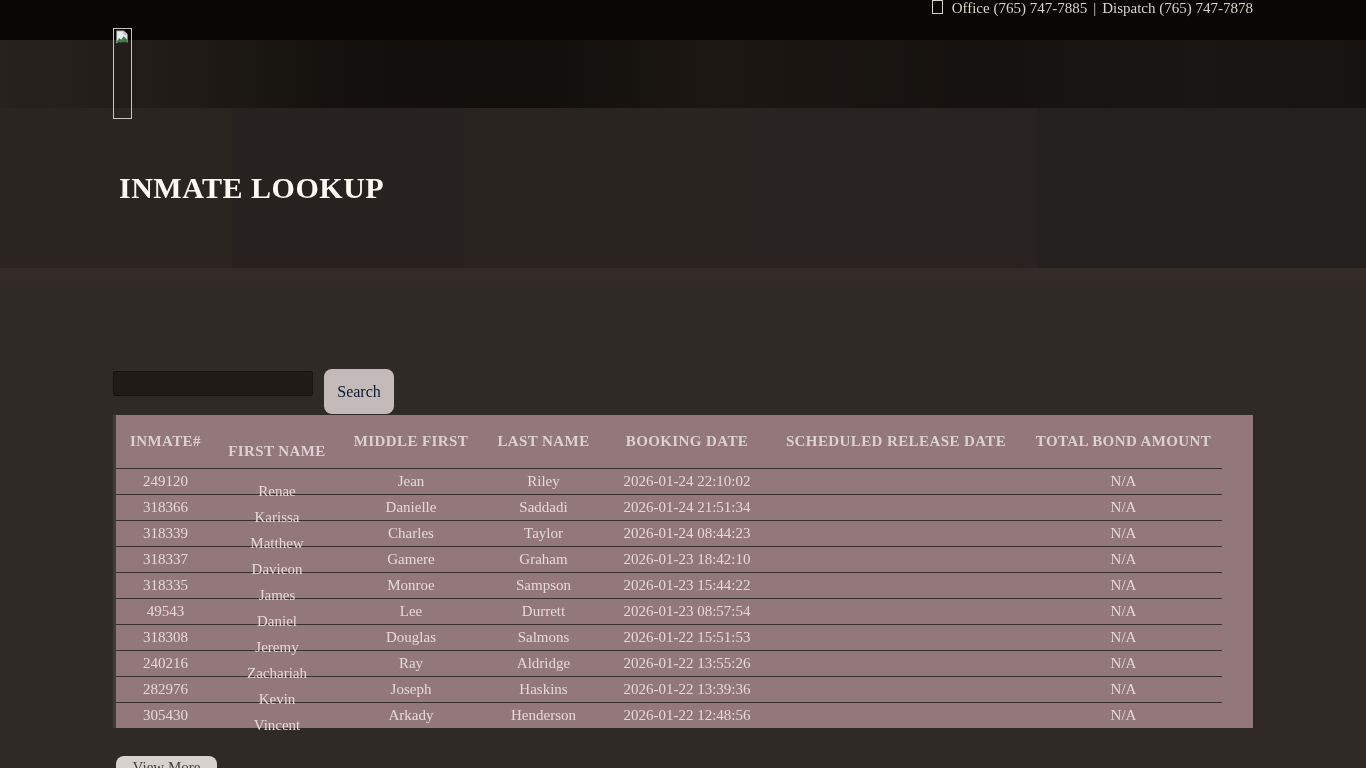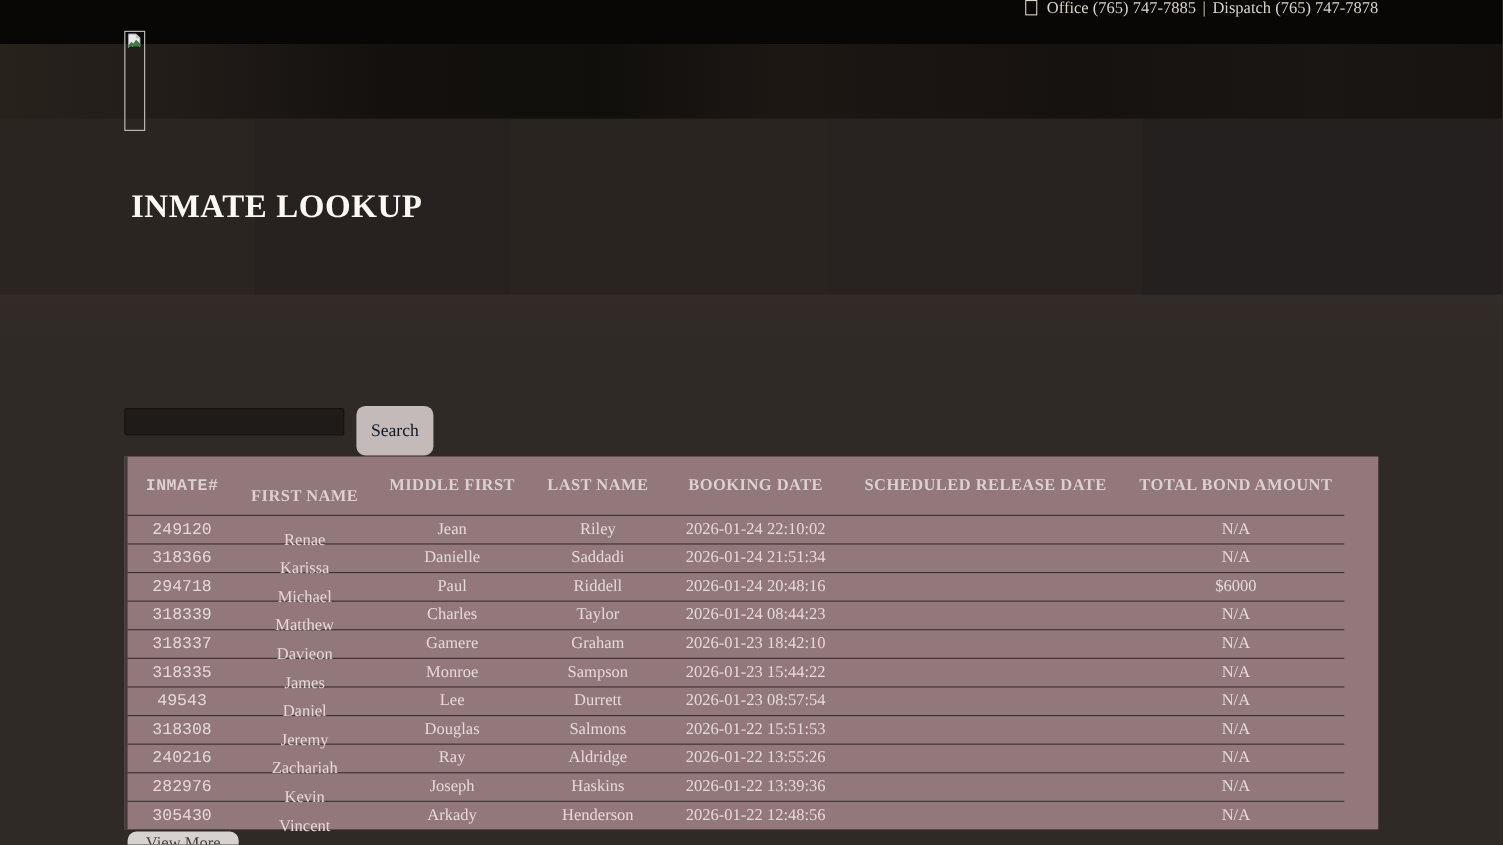--- a/index.html
+++ b/index.html
@@ -69,21 +69,21 @@
     text-align: center;
   }
   .trow {
     display: flex; height: 26px; align-items: center;
     margin-right: 31px; border-top: 1px solid #3a2f2f; cursor: pointer;
   }
   .cell {
     flex: 0 0 auto; text-align: center; color: #e6d9da; font-size: 15px;
     overflow: hidden; white-space: nowrap;
   }
-  .c0 { width: 99px; font-family: Liberation Mono, monospace; }
+  .c0 { width: 99px; }
   .c1 { width: 124px; margin-top: 20px; }
   .c2 { width: 144px; }
   .c3 { width: 121px; }
   .c4 { width: 166px; }
   .c5 { width: 252px; }
   .c6 { width: 203px; }
   .more-btn {
     position: absolute; left: 116px; top: 756px; width: 101px; height: 32px; z-index: 2;
     background: #d6d2cf; border: none; border-radius: 8px;
     color: #46403b; font-size: 15px; padding-bottom: 10px; cursor: pointer;
@@ -142,29 +142,20 @@
         <div class="trow">
           <span class="cell c0">318366</span>
           <span class="cell c1">Karissa</span>
           <span class="cell c2">Danielle</span>
           <span class="cell c3">Saddadi</span>
           <span class="cell c4">2026-01-24 21:51:34</span>
           <span class="cell c5"></span>
           <span class="cell c6">N/A</span>
         </div>
         <div class="trow">
-          <span class="cell c0">294718</span>
-          <span class="cell c1">Michael</span>
-          <span class="cell c2">Paul</span>
-          <span class="cell c3">Riddell</span>
-          <span class="cell c4">2026-01-24 20:48:16</span>
-          <span class="cell c5"></span>
-          <span class="cell c6">$6000</span>
-        </div>
-        <div class="trow">
           <span class="cell c0">318339</span>
           <span class="cell c1">Matthew</span>
           <span class="cell c2">Charles</span>
           <span class="cell c3">Taylor</span>
           <span class="cell c4">2026-01-24 08:44:23</span>
           <span class="cell c5"></span>
           <span class="cell c6">N/A</span>
         </div>
         <div class="trow">
           <span class="cell c0">318337</span>

